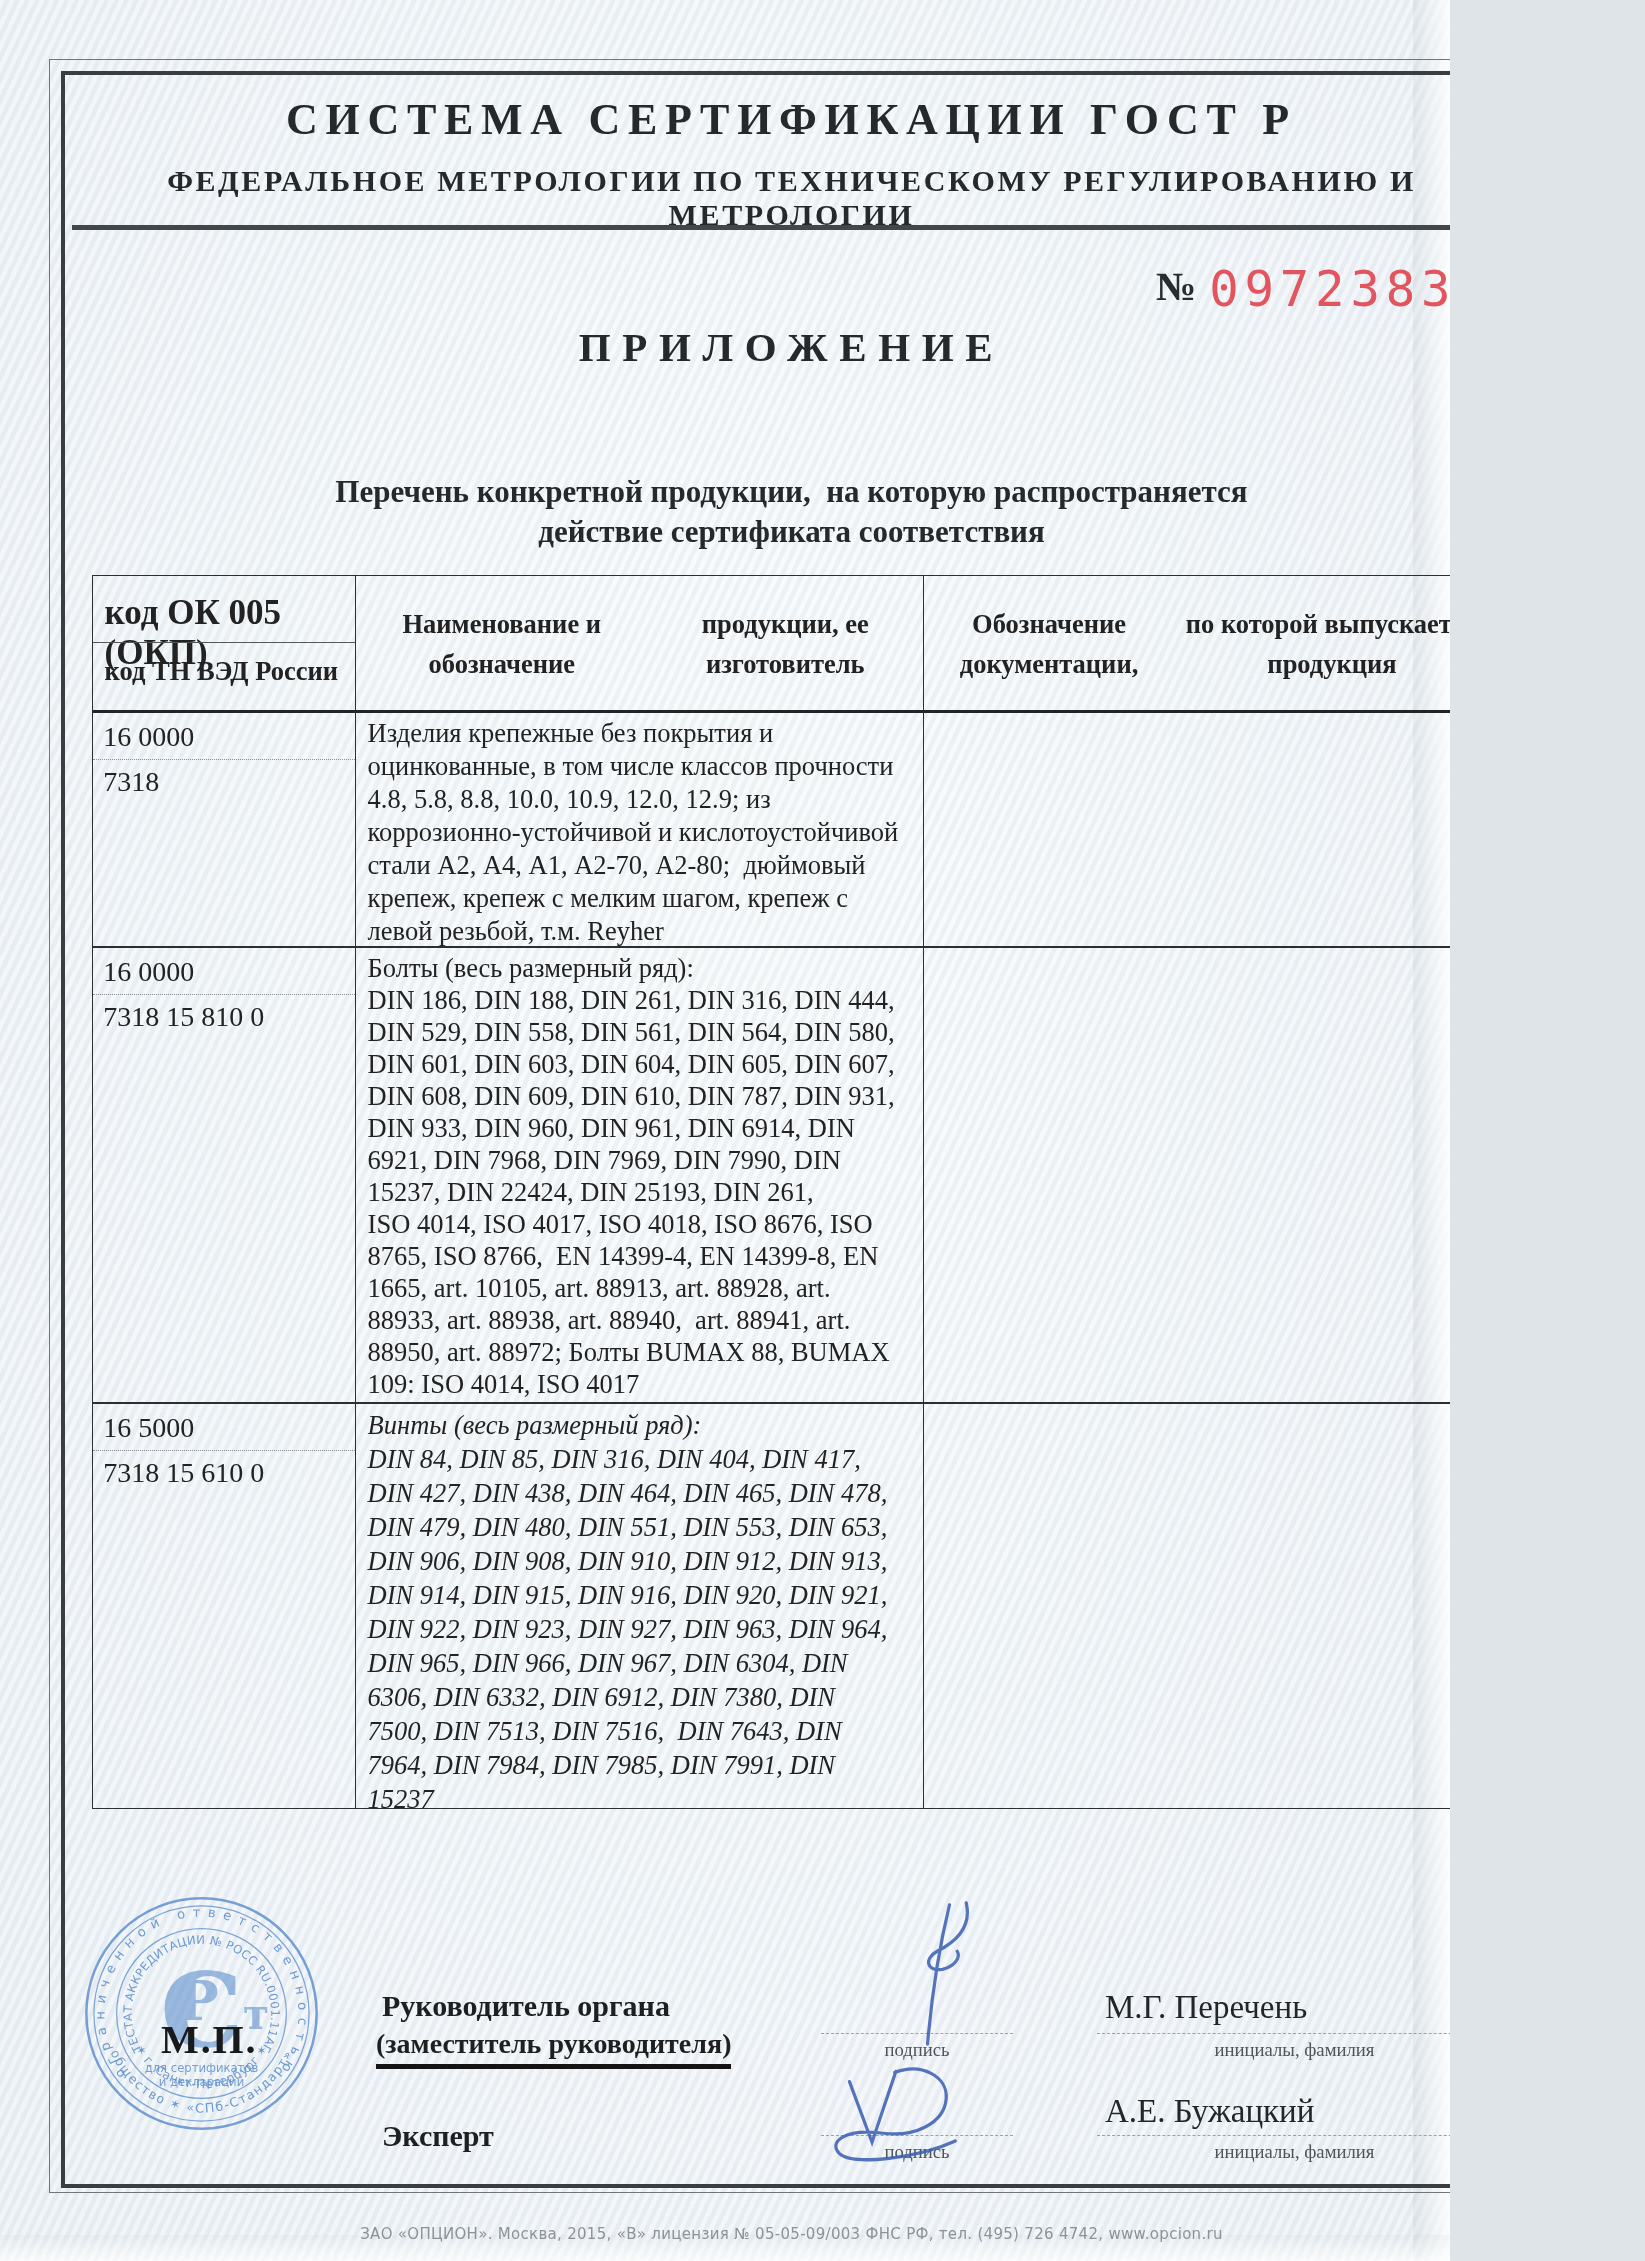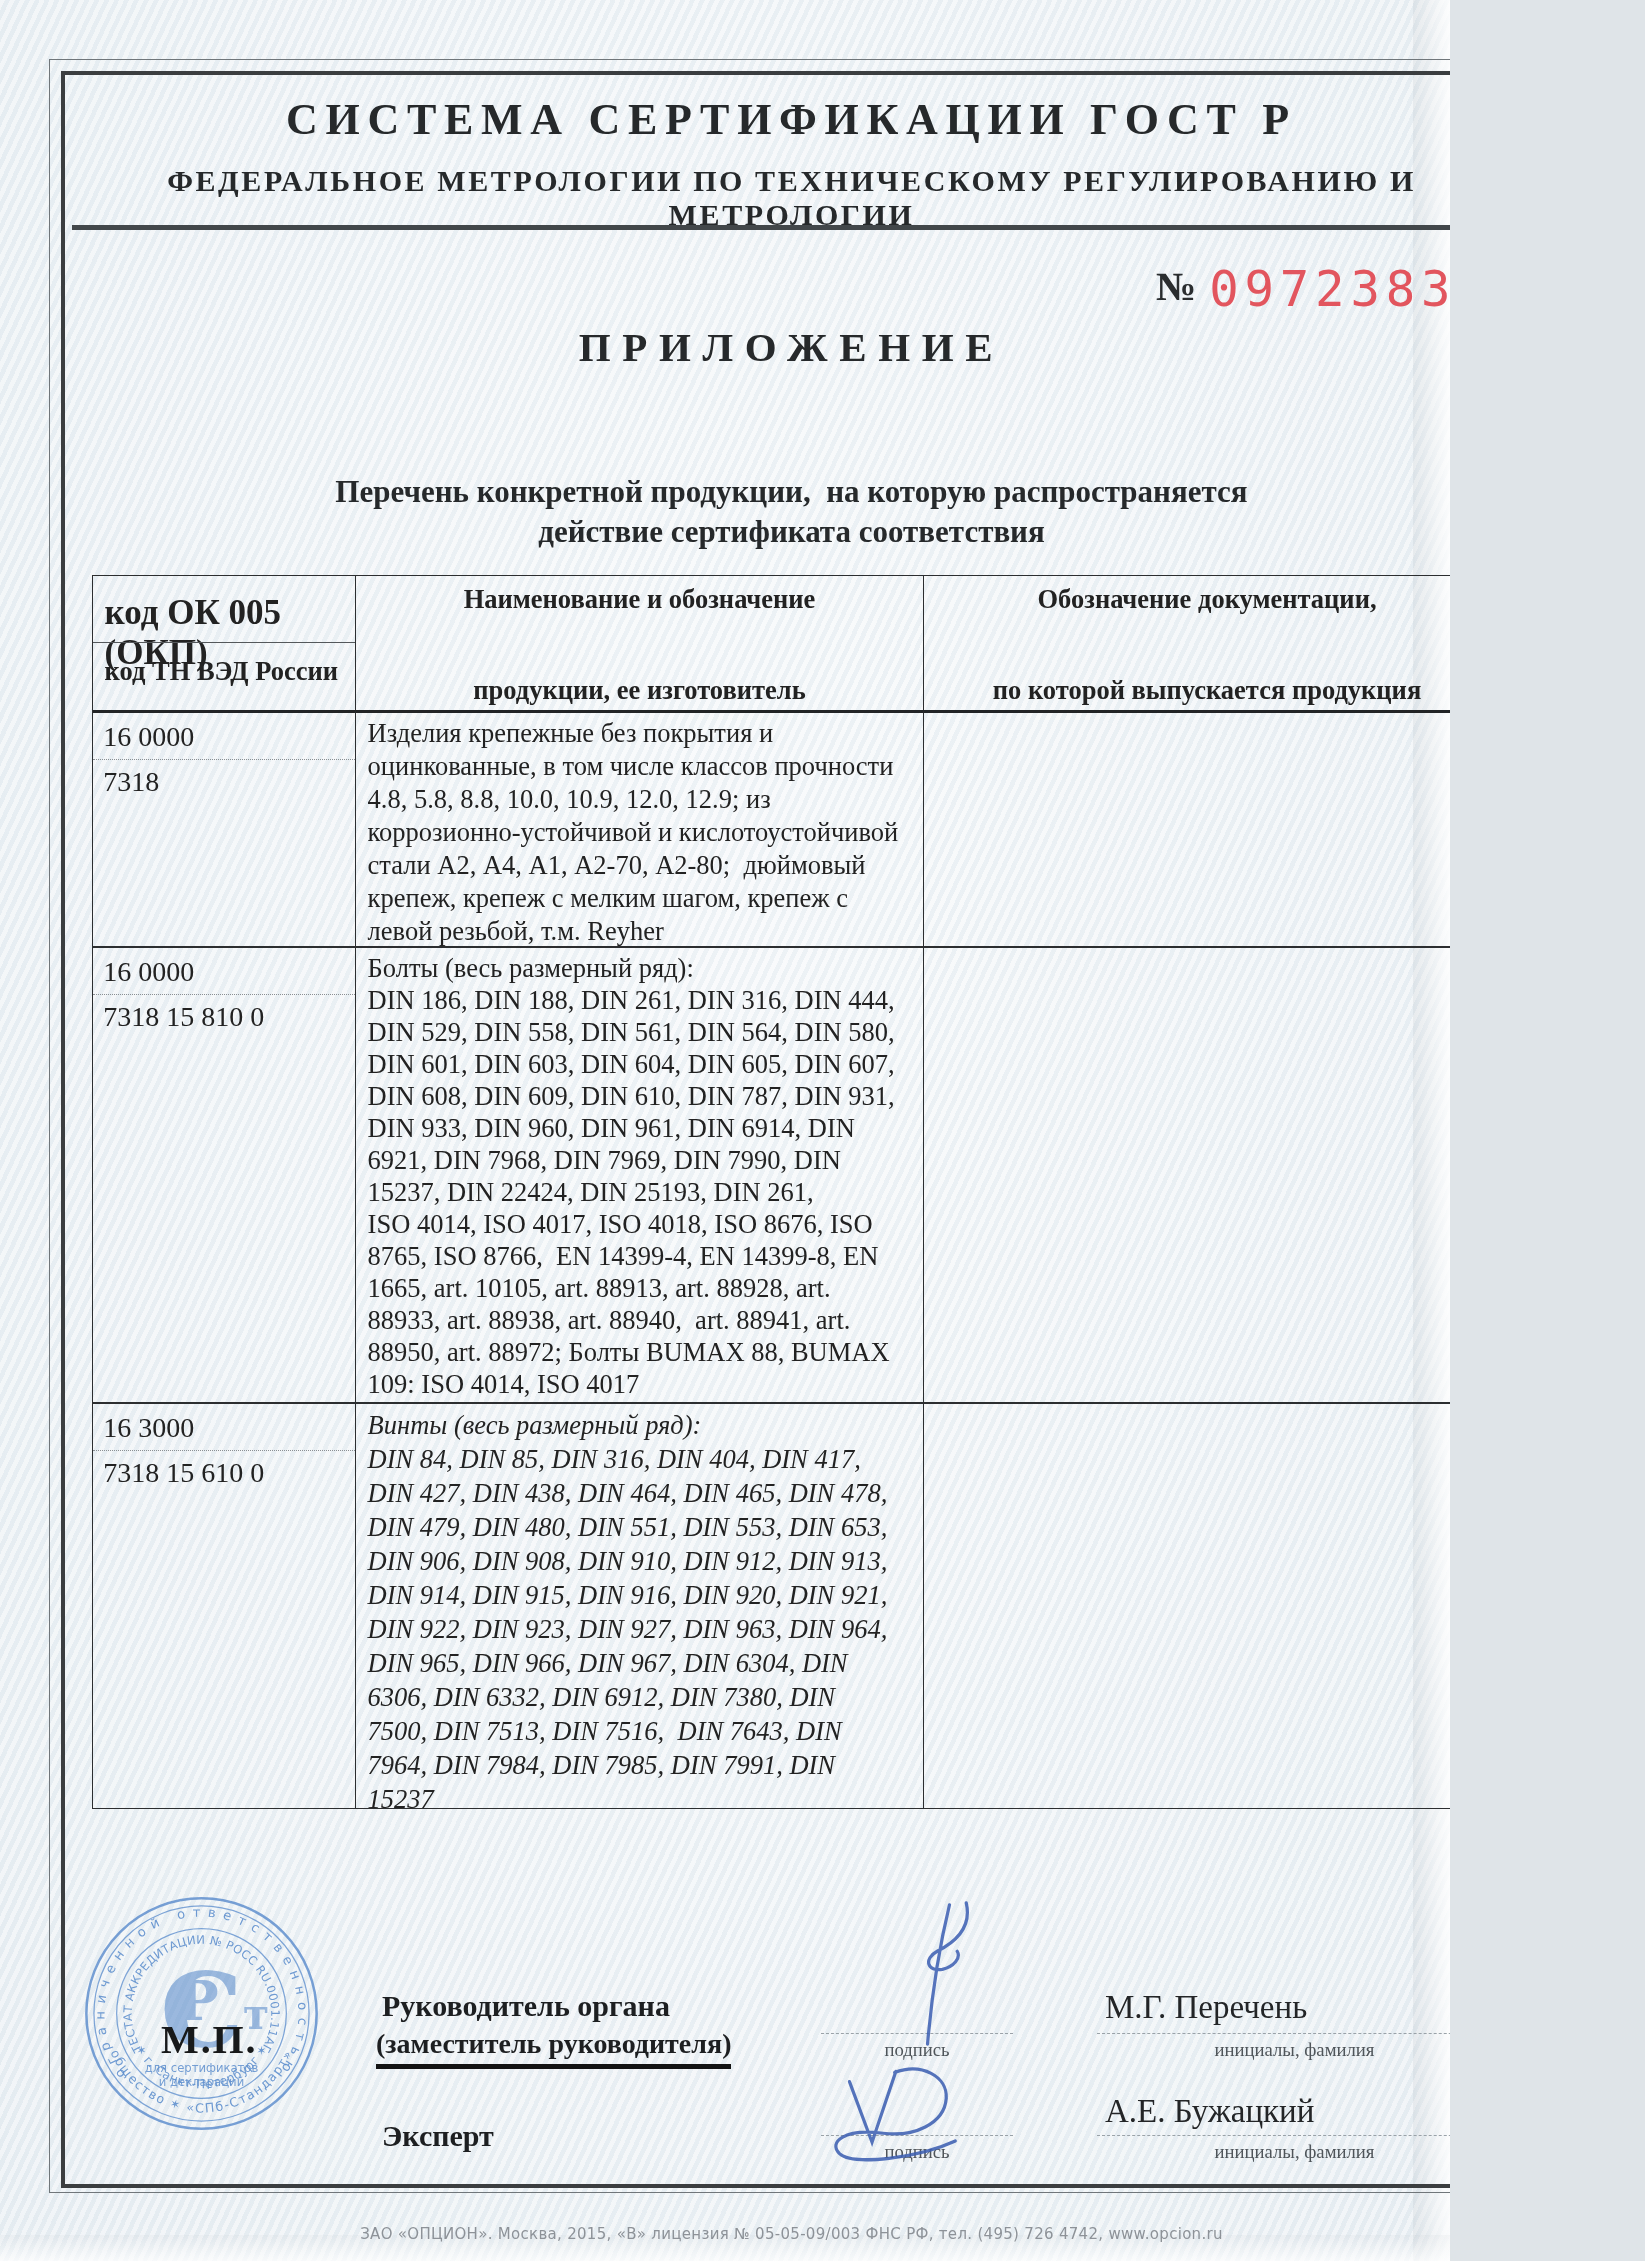--- a/index.html
+++ b/index.html
@@ -39,21 +39,21 @@
     display:grid;grid-template-columns:262px 568px 567px;grid-template-rows:134px 236px 456px 406px;
     border:1.9px solid #2c2e30;box-sizing:content-box;}
   .cell{position:relative;box-sizing:border-box;border-left:1.9px solid #2c2e30;overflow:hidden;}
   .cfirst{border-left:none;}
   .rowhead{border-top:none;}
   .row1{border-top:3.9px solid #222426;}
   .row2,.row3{border-top:2.6px solid #2c2e30;}
   .h1top{padding:17px 0 0 11.6px;font-size:35px;font-weight:700;}
   .h1div{position:absolute;left:0;right:0;top:66px;height:1.3px;background:#54585b;}
   .h1bot{position:absolute;left:11.6px;top:80px;font-size:26.5px;font-weight:700;}
-  .hcol{display:flex;flex-direction:column;justify-content:space-between;align-items:center;
+  .hcol{display:flex;flex-direction:row;justify-content:flex-end;align-items:center;
     text-align:center;font-size:26.5px;font-weight:700;line-height:40px;padding-top:2.6px;}
   .codecell{padding:7.7px 7.7px 0 10.3px;font-size:28px;line-height:1.15;}
   .dotline{border-top:1.9px dotted #8a8f93;margin:6.5px -7.7px 5.2px -10.3px;height:0;}
   .namecell{padding:3.9px 5.2px 0 11.6px;font-size:26.5px;white-space:pre-wrap;}
   .lh1 .tline{line-height:33px;}
   .lh2 .tline{line-height:32px;}
   .lh3 .tline{line-height:34px;font-style:italic;}
   .stamp{position:absolute;left:50px;top:1862px;width:303px;height:303px;opacity:0.88;}
   .sealmark{position:absolute;left:161px;top:2016px;font-size:40px;font-weight:700;
     letter-spacing:1.9px;color:#17191a;}
@@ -128,21 +128,21 @@
 
     <div class="cell cfirst row2 codecell">
       <div>16 0000</div>
       <div class="dotline"></div>
       <div>7318 15 810 0</div>
     </div>
     <div class="cell row2 namecell lh2"><div class="tline">Болты (весь размерный ряд):</div><div class="tline">DIN 186, DIN 188, DIN 261, DIN 316, DIN 444,</div><div class="tline">DIN 529, DIN 558, DIN 561, DIN 564, DIN 580,</div><div class="tline">DIN 601, DIN 603, DIN 604, DIN 605, DIN 607,</div><div class="tline">DIN 608, DIN 609, DIN 610, DIN 787, DIN 931,</div><div class="tline">DIN 933, DIN 960, DIN 961, DIN 6914, DIN</div><div class="tline">6921, DIN 7968, DIN 7969, DIN 7990, DIN</div><div class="tline">15237, DIN 22424, DIN 25193, DIN 261,</div><div class="tline">ISO 4014, ISO 4017, ISO 4018, ISO 8676, ISO</div><div class="tline">8765, ISO 8766,  EN 14399-4, EN 14399-8, EN</div><div class="tline">1665, art. 10105, art. 88913, art. 88928, art.</div><div class="tline">88933, art. 88938, art. 88940,  art. 88941, art.</div><div class="tline">88950, art. 88972; Болты BUMAX 88, BUMAX</div><div class="tline">109: ISO 4014, ISO 4017</div></div>
     <div class="cell row2"></div>
 
     <div class="cell cfirst row3 codecell">
-      <div>16 3000</div>
+      <div>16 5000</div>
       <div class="dotline"></div>
       <div>7318 15 610 0</div>
     </div>
     <div class="cell row3 namecell lh3"><div class="tline">Винты (весь размерный ряд):</div><div class="tline">DIN 84, DIN 85, DIN 316, DIN 404, DIN 417,</div><div class="tline">DIN 427, DIN 438, DIN 464, DIN 465, DIN 478,</div><div class="tline">DIN 479, DIN 480, DIN 551, DIN 553, DIN 653,</div><div class="tline">DIN 906, DIN 908, DIN 910, DIN 912, DIN 913,</div><div class="tline">DIN 914, DIN 915, DIN 916, DIN 920, DIN 921,</div><div class="tline">DIN 922, DIN 923, DIN 927, DIN 963, DIN 964,</div><div class="tline">DIN 965, DIN 966, DIN 967, DIN 6304, DIN</div><div class="tline">6306, DIN 6332, DIN 6912, DIN 7380, DIN</div><div class="tline">7500, DIN 7513, DIN 7516,  DIN 7643, DIN</div><div class="tline">7964, DIN 7984, DIN 7985, DIN 7991, DIN</div><div class="tline">15237</div></div>
     <div class="cell row3"></div>
 
   </div>
 
   <svg class="stamp" viewBox="0 0 600 600" font-family="DejaVu Sans, sans-serif">
     <g fill="none" stroke="#4d83c9">

